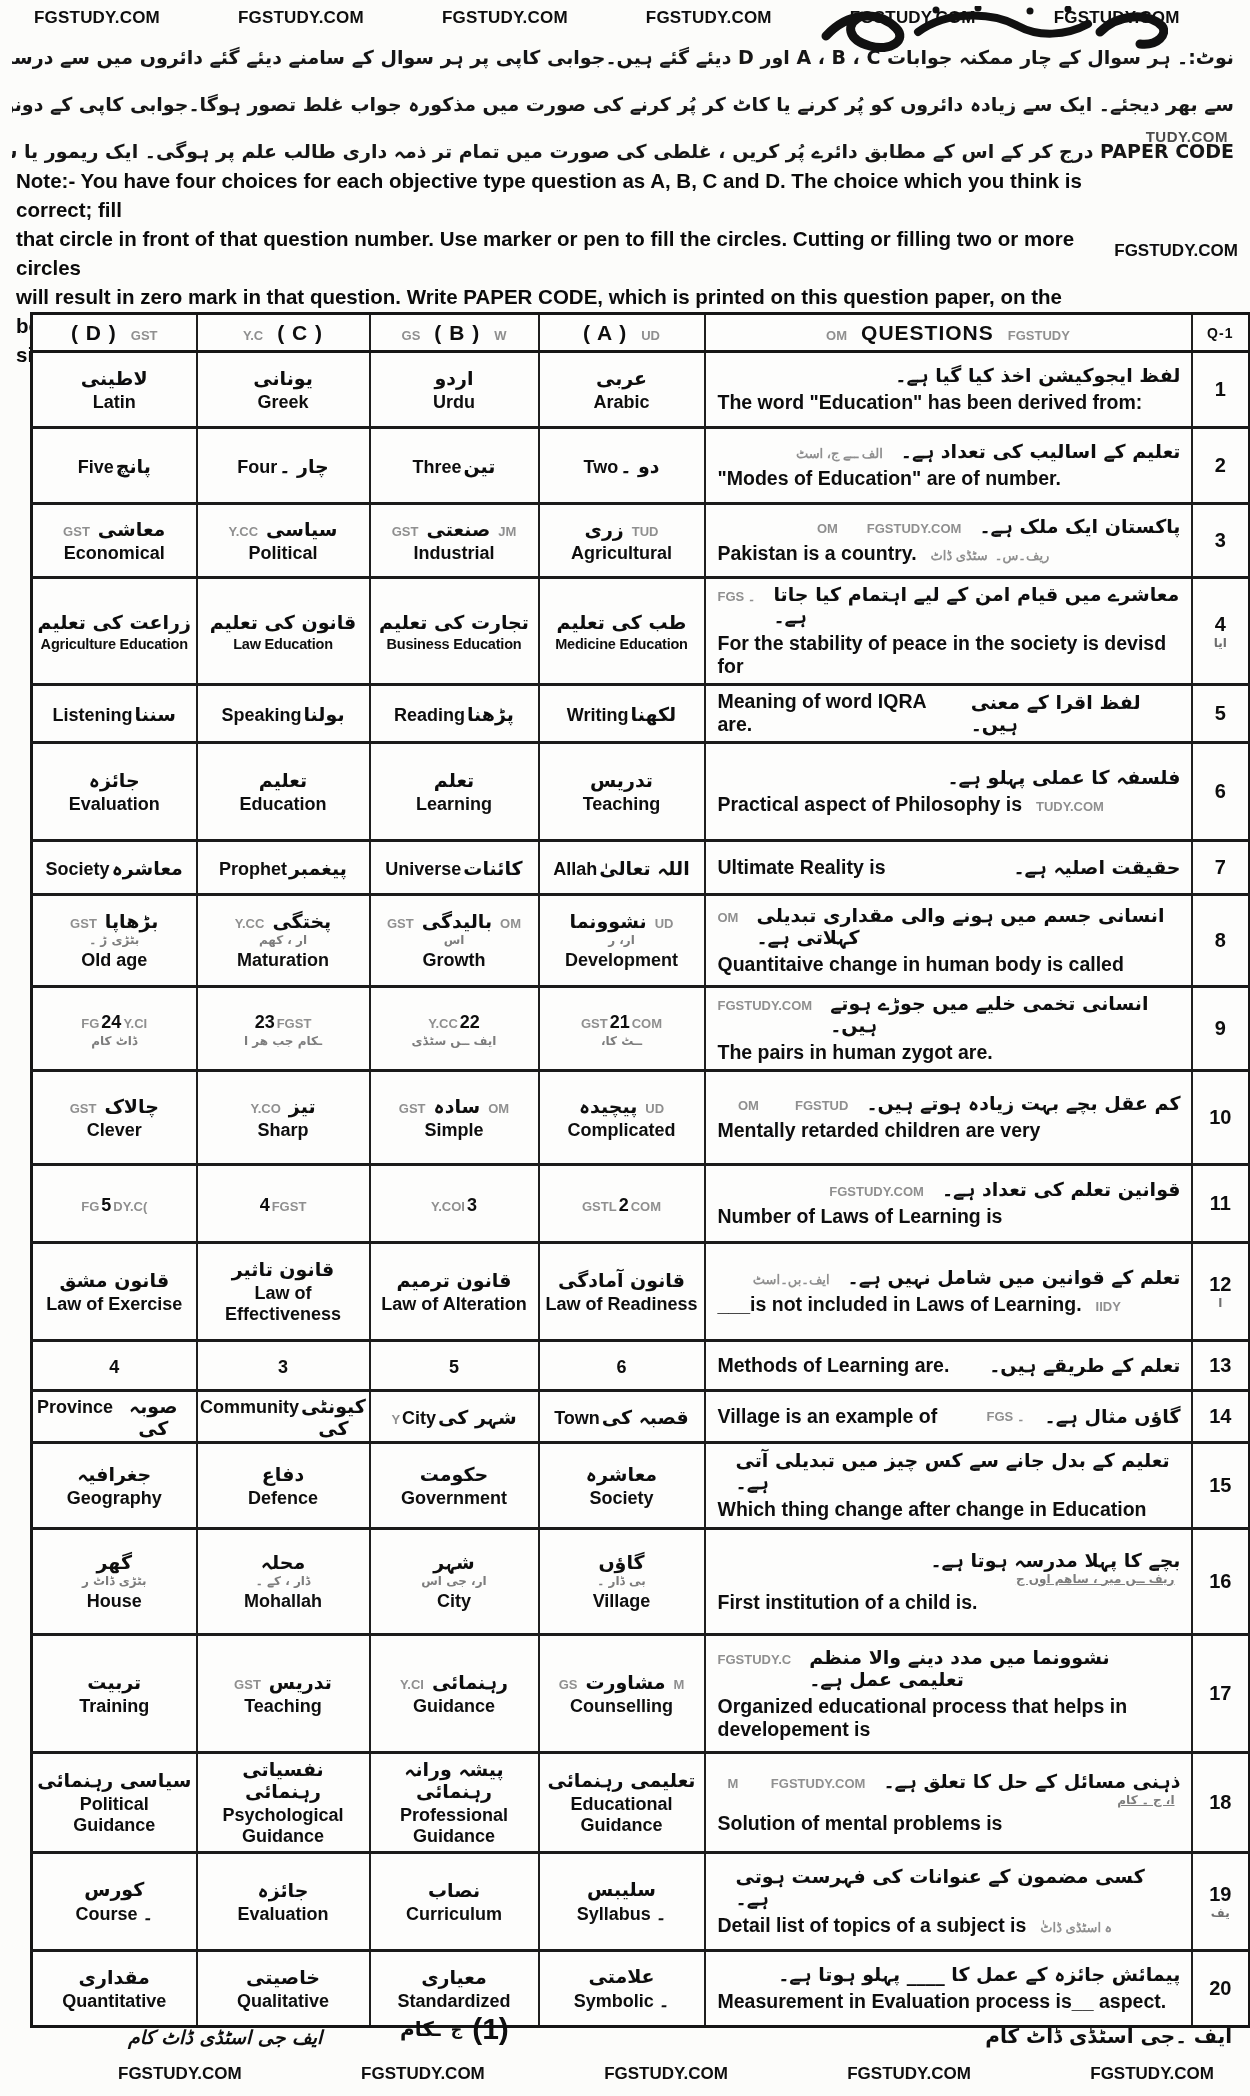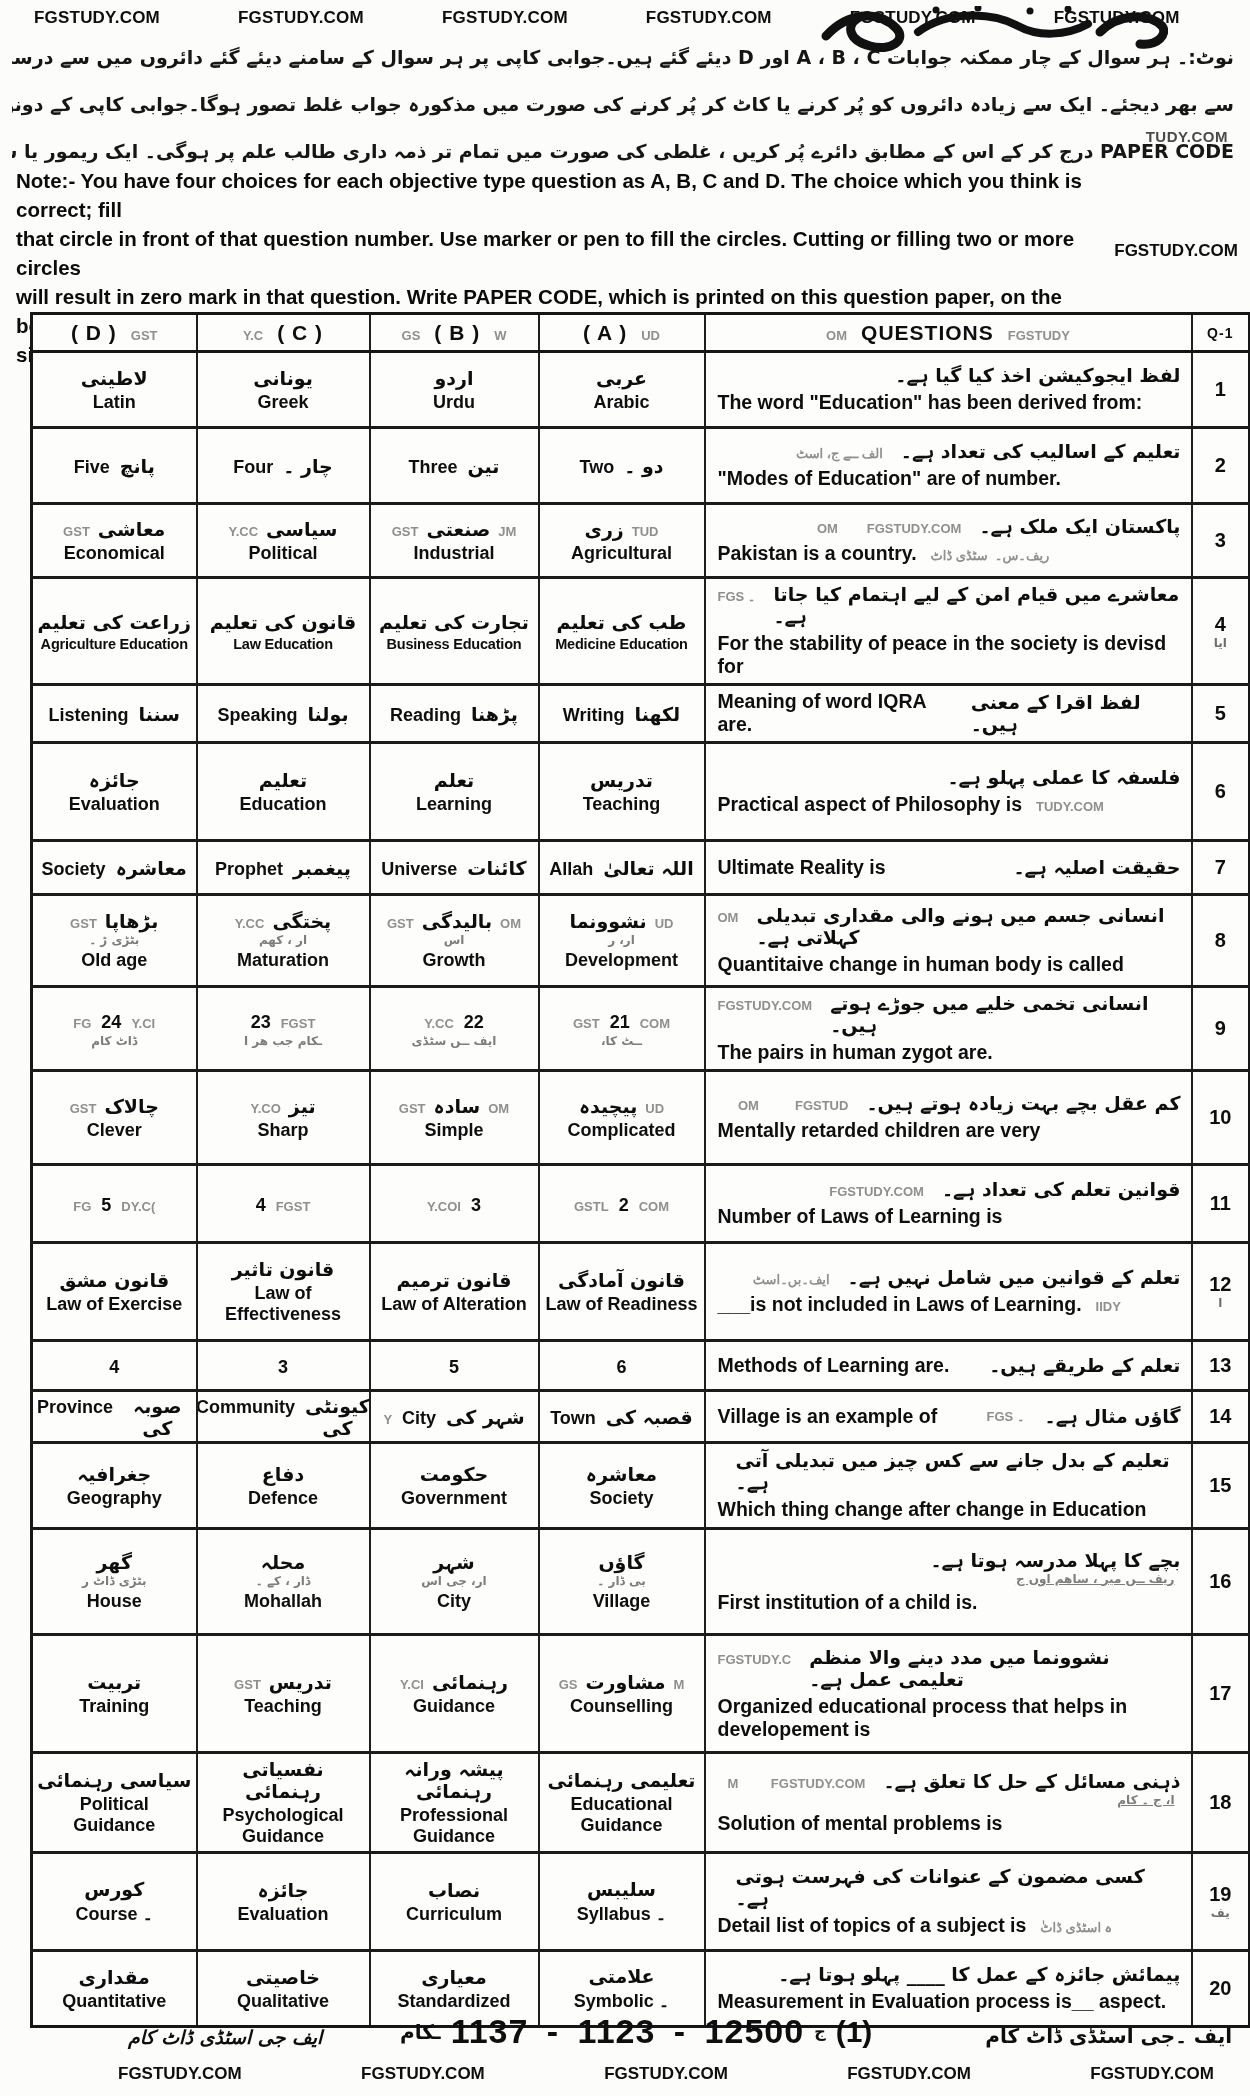--- a/index.html
+++ b/index.html
@@ -35,21 +35,21 @@
   th .h{font-size:21px;font-weight:bold;letter-spacing:1px;}
   th .wm,.wm{color:#8f8f8f;font-size:13px;font-weight:bold;white-space:pre;
              font-family:"Liberation Sans",sans-serif;direction:ltr;}
   th .flex{display:flex;justify-content:center;align-items:baseline;gap:14px;}
   .opt{text-align:center;padding:2px 4px;}
   .ur-line{display:flex;justify-content:center;align-items:baseline;gap:8px;}
   .our{font-weight:bold;font-size:19px;}
   .oen{font-weight:bold;font-size:18px;margin-top:3px;}
   .sm .oen{font-size:14.5px;letter-spacing:-.2px;}
   .sub{font-size:12px;color:#7d7d7d;font-weight:bold;margin-top:1px;}
-  .opt-line{display:flex;justify-content:center;align-items:baseline;gap:10px;}
+  .opt-line{display:flex;justify-content:center;align-items:baseline;gap:2px;}
   .qcell{padding:4px 10px 5px 12px;text-align:left;}
   .qtop{display:flex;align-items:baseline;}
   .qtop .wm{margin-left:auto;margin-right:18px;}
   .qur{font-weight:bold;font-size:19px;}
   .qsub{text-align:right;font-size:12px;color:#7d7d7d;font-weight:bold;margin:1px 6px 0 0;text-decoration:underline;}
   .qen-line{margin-top:5px;display:flex;align-items:baseline;gap:14px;}
   .qen{font-weight:bold;font-size:19.5px;}
   .qinl{display:flex;align-items:center;}
   .qinl .wm{margin-left:auto;margin-right:20px;}
   .numcell{text-align:center;font-weight:bold;font-size:20px;}
@@ -945,21 +945,20 @@
           <div>20</div>
         </td>
       </tr>
     </tbody>
 </table>
 
 <div class="footline">
   <span class="f-left ur">ایف جی اسٹڈی ڈاٹ کام</span>
   <div class="f-center">
     <span class="f-kaam ur">ـکام</span>
-    <span class="f-nums">1137 - 1123 -  12500</span>
     <span class="f-jeem ur">ج</span>
     <span class="f-page">(1)</span>
   </div>
   <span class="f-right ur">ایف ۔جی اسٹڈی ڈاٹ کام</span>
 </div>
 <div class="botwm">
   <span>FGSTUDY.COM</span>
   <span>FGSTUDY.COM</span>
   <span>FGSTUDY.COM</span>
   <span>FGSTUDY.COM</span>

